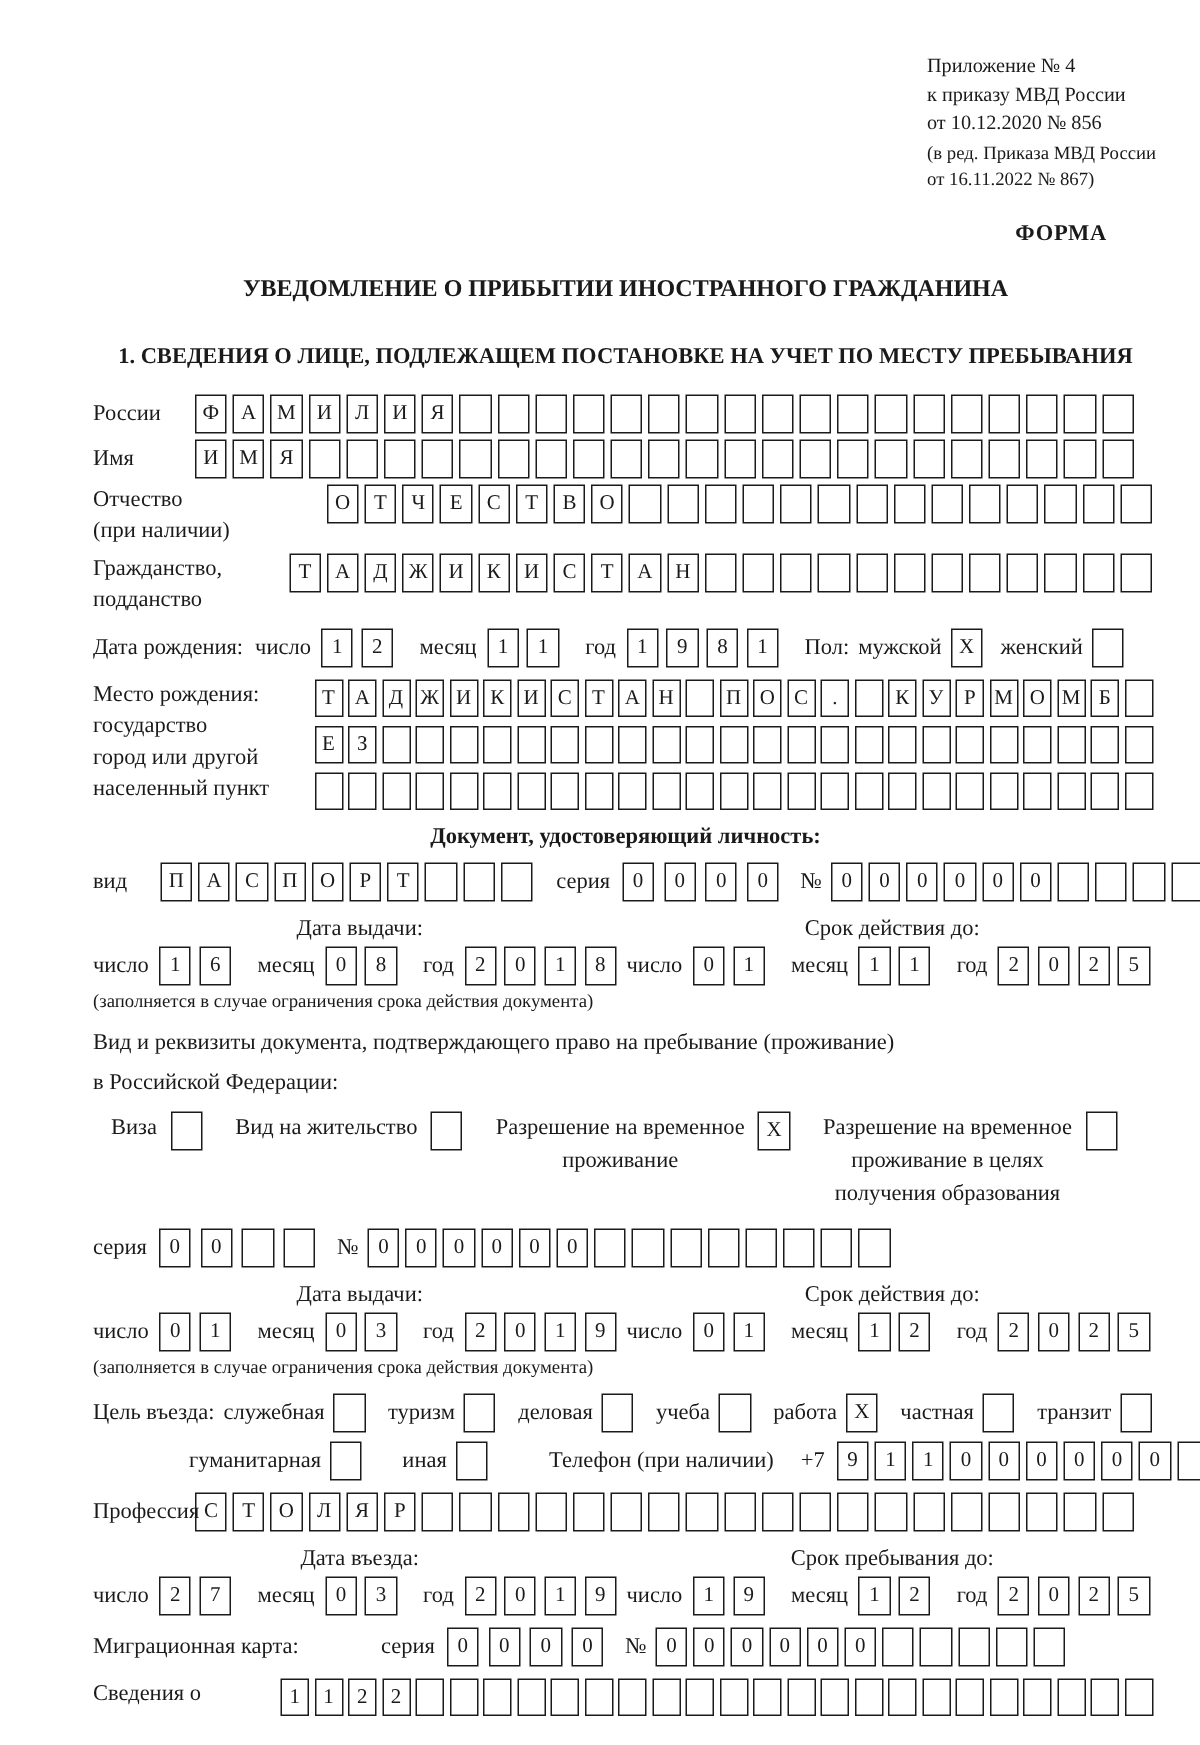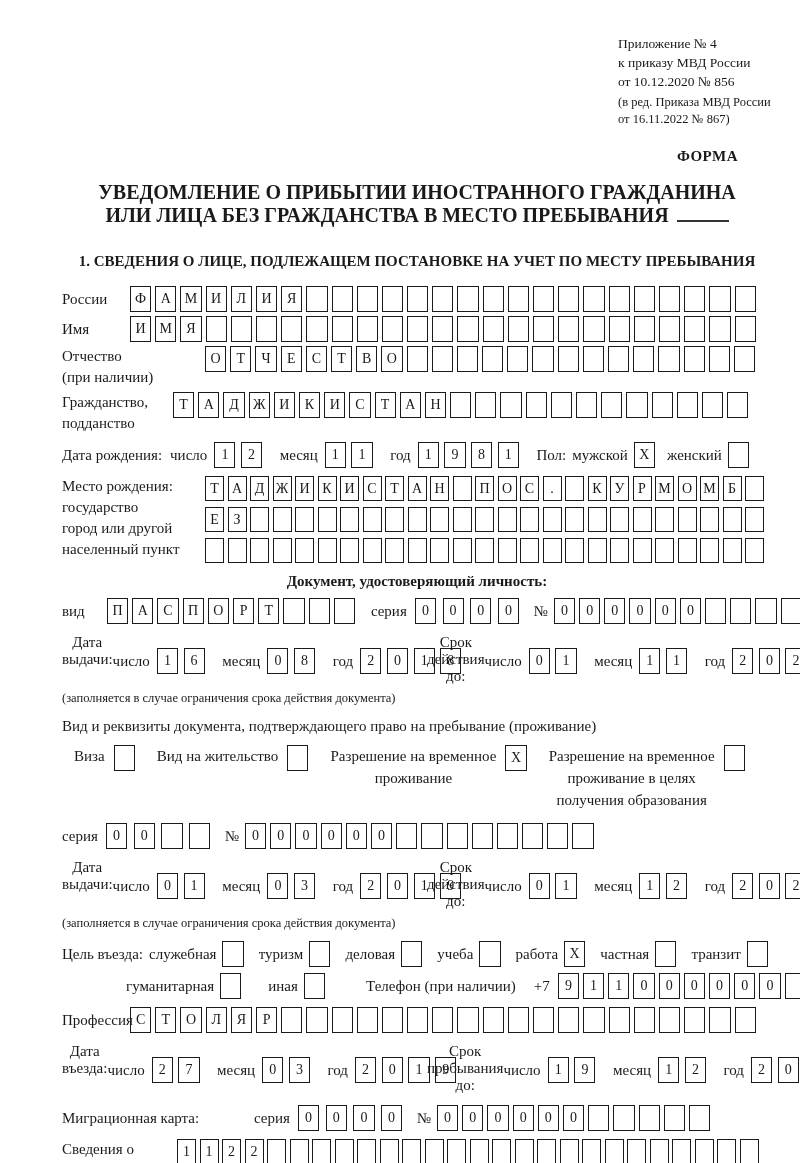--- a/index.html
+++ b/index.html
@@ -9,27 +9,27 @@
     color:#1a1a1a;
     font-family:"Liberation Serif", serif;
     font-size:15px;
   }
   .page { width:800px; height:1163px; padding:34px 28px 8px 62px; overflow:hidden; background:#fff; }
 
   
   .appendix { margin-left:556px; width:185px; font-size:13.5px; line-height:19px; }
   .edition  { margin-top:3px; font-size:12.5px; line-height:17px; }
   .form-label { text-align:right; padding-right:34px; font-weight:bold; font-size:15px; margin-top:20px; letter-spacing:.5px; }
-  .title { text-align:center; font-weight:bold; font-size:20px; line-height:23px; margin-top:16px; }
+  .title { text-align:center; font-weight:bold; font-size:16px; line-height:23px; margin-top:16px; }
   .blank-line { display:inline-block; width:52px; height:15px; border-bottom:2px solid #333; margin-left:8px; }
   .sec-heading { text-align:center; font-weight:bold; font-size:15px; margin-top:26px; margin-bottom:16px; white-space:nowrap; }
 
   
   .frow { display:flex; align-items:center; margin-bottom:4px; white-space:nowrap; }
-  .frow.top { align-items:flex-start; }
+  .frow.top { align-items:flex-start;justify-content:space-between; }
   .flabel { font-size:15px; line-height:21px; flex:none; }
   .w68 { width:68px; } .w111 { width:111px; } .w143 { width:143px; } .w47 { width:45px; }
   .ml8{margin-left:8px;} .ml12{margin-left:12px;} .mr6{margin-right:6px;} .mr8{margin-right:8px;}
   .mt8{margin-top:8px;}
 
   
   .strip { display:inline-flex; flex:none; }
   .cell {
     flex:none; display:inline-block;
     width:21.2px; height:26px;
@@ -42,21 +42,21 @@
   .col { display:flex; flex-direction:column; }
   .col .strip { margin-bottom:6px; }
 
   
   .dg { display:inline-flex; align-items:center; flex:none; }
   .dg .dlbl { margin:0 7px 0 12px; font-size:15px; }
   .dg .dlbl:first-child { margin-left:0; }
   .dg .cell { margin-right:5.5px; }
 
   .dates-pair { display:flex; margin-top:10px; }
-  .dblock { display:flex; }
+  .dblock { display:flex; flex-direction:column; }
   .dblock .dtitle { text-align:center; font-size:15px; margin-bottom:3px; }
   .dblock.left { width:365px; }
   .dblock.right { margin-left:auto; }
   .note { font-size:12.5px; margin-top:3px; padding-right:0; }
 
   
   .opts-row { display:flex; align-items:flex-start; margin-top:8px; margin-bottom:12px; }
   .opt { display:flex; align-items:flex-start; flex:none;margin-left:12px; }
   .opt .opt-label { text-align:center; font-size:15px; line-height:22px; margin-right:9px; }
   .opt + .opt { margin-left:18px; }
@@ -79,23 +79,20 @@
     <div class="edition">
       <div>(в ред. Приказа МВД России</div>
       <div>от 16.11.2022 № 867)</div>
     </div>
   </div>
 
   <div class="form-label">ФОРМА</div>
 
   <div class="title">
     <div>УВЕДОМЛЕНИЕ О ПРИБЫТИИ ИНОСТРАННОГО ГРАЖДАНИНА</div>
-    <div>
-      <span>ИЛИ ЛИЦА БЕЗ ГРАЖДАНСТВА В МЕСТО ПРЕБЫВАНИЯ</span><span class="blank-line"></span>
-    </div>
   </div>
 
   <div class="sec-heading">1. СВЕДЕНИЯ О ЛИЦЕ, ПОДЛЕЖАЩЕМ ПОСТАНОВКЕ НА УЧЕТ ПО МЕСТУ ПРЕБЫВАНИЯ</div>
 
   <div class="frow">
     <div class="flabel w68">России</div>
     <div class="strip">
         <span class="cell">Ф</span>
         <span class="cell">А</span>
         <span class="cell">М</span>
@@ -404,20 +401,21 @@
           <span class="cell">2</span>
           <span class="cell">0</span>
           <span class="cell">2</span>
           <span class="cell">5</span>
         </div>
     </div>
   </div>
   <div class="note">(заполняется в случае ограничения срока действия документа)</div>
 
   <div class="flabel mt8" style="margin-top:10px;">Вид и реквизиты документа, подтверждающего право на пребывание (проживание)</div>
+  <div class="flabel" style="margin-top:6px;">в Российской Федерации:</div>
 
   <div class="opts-row">
     <div class="opt">
       <div class="opt-label">
         <div>Виза</div>
       </div>
       <span class="strip">
           <span class="cell"></span>
         </span>
     </div>

